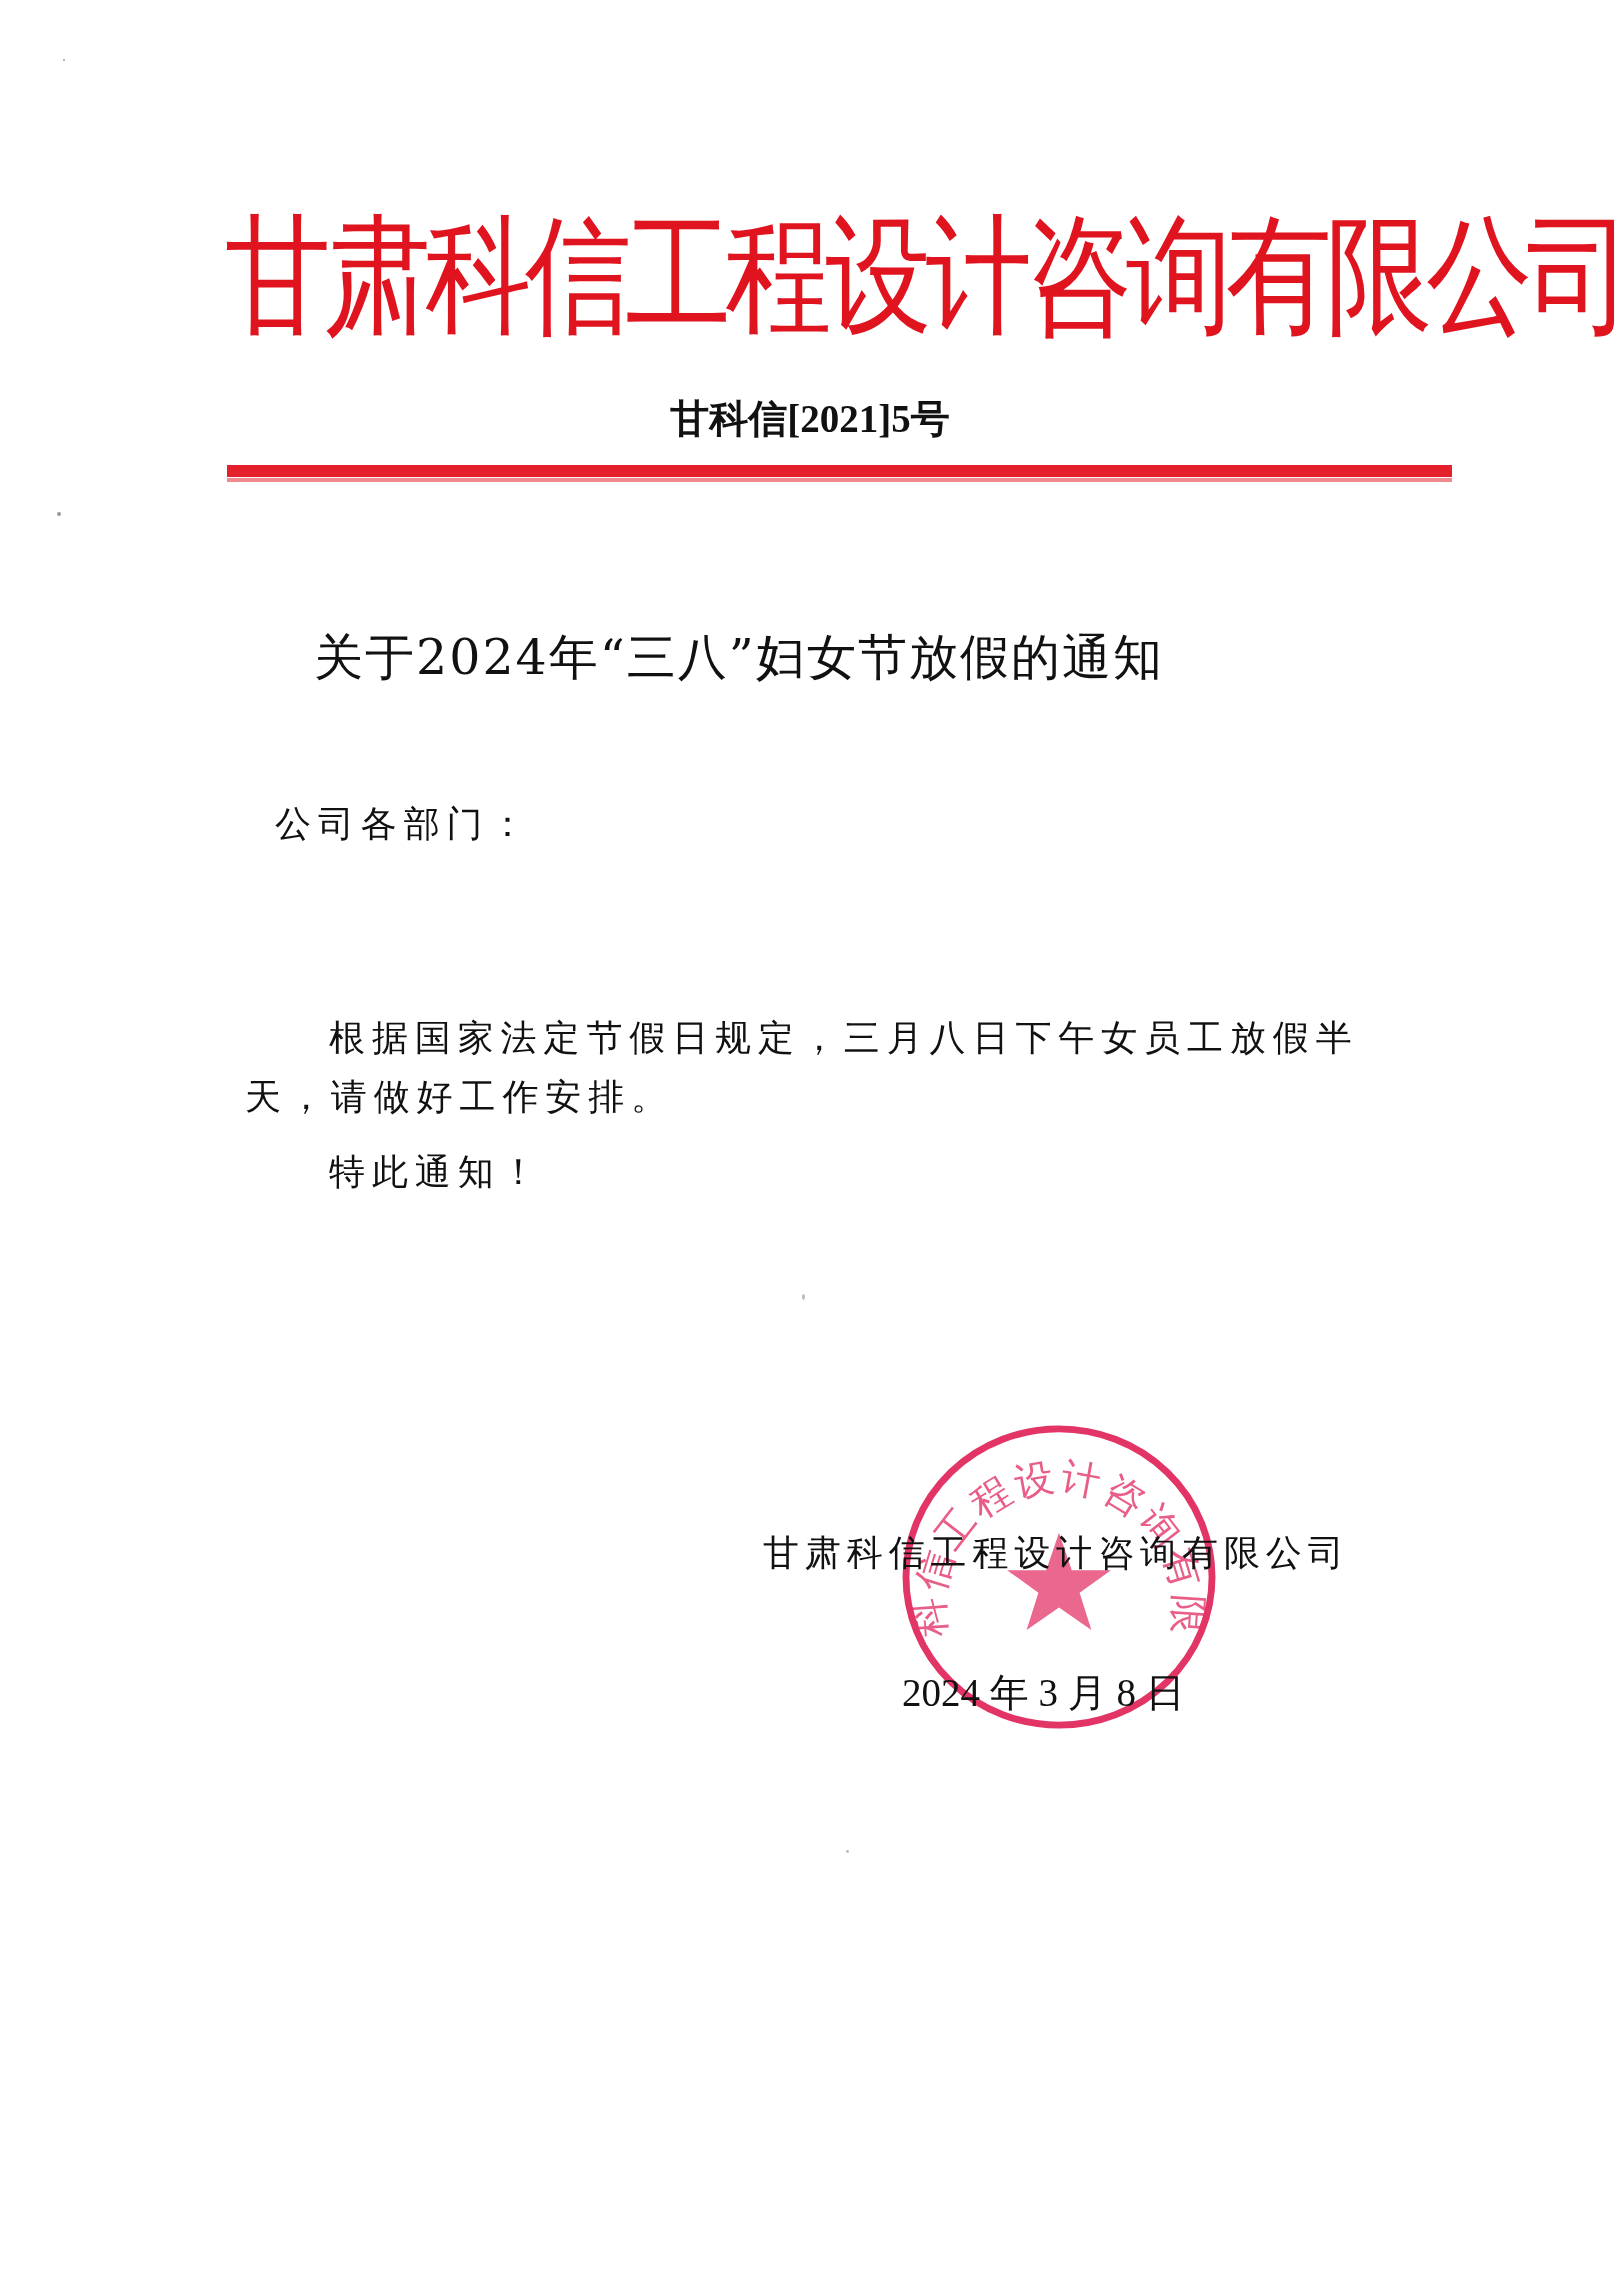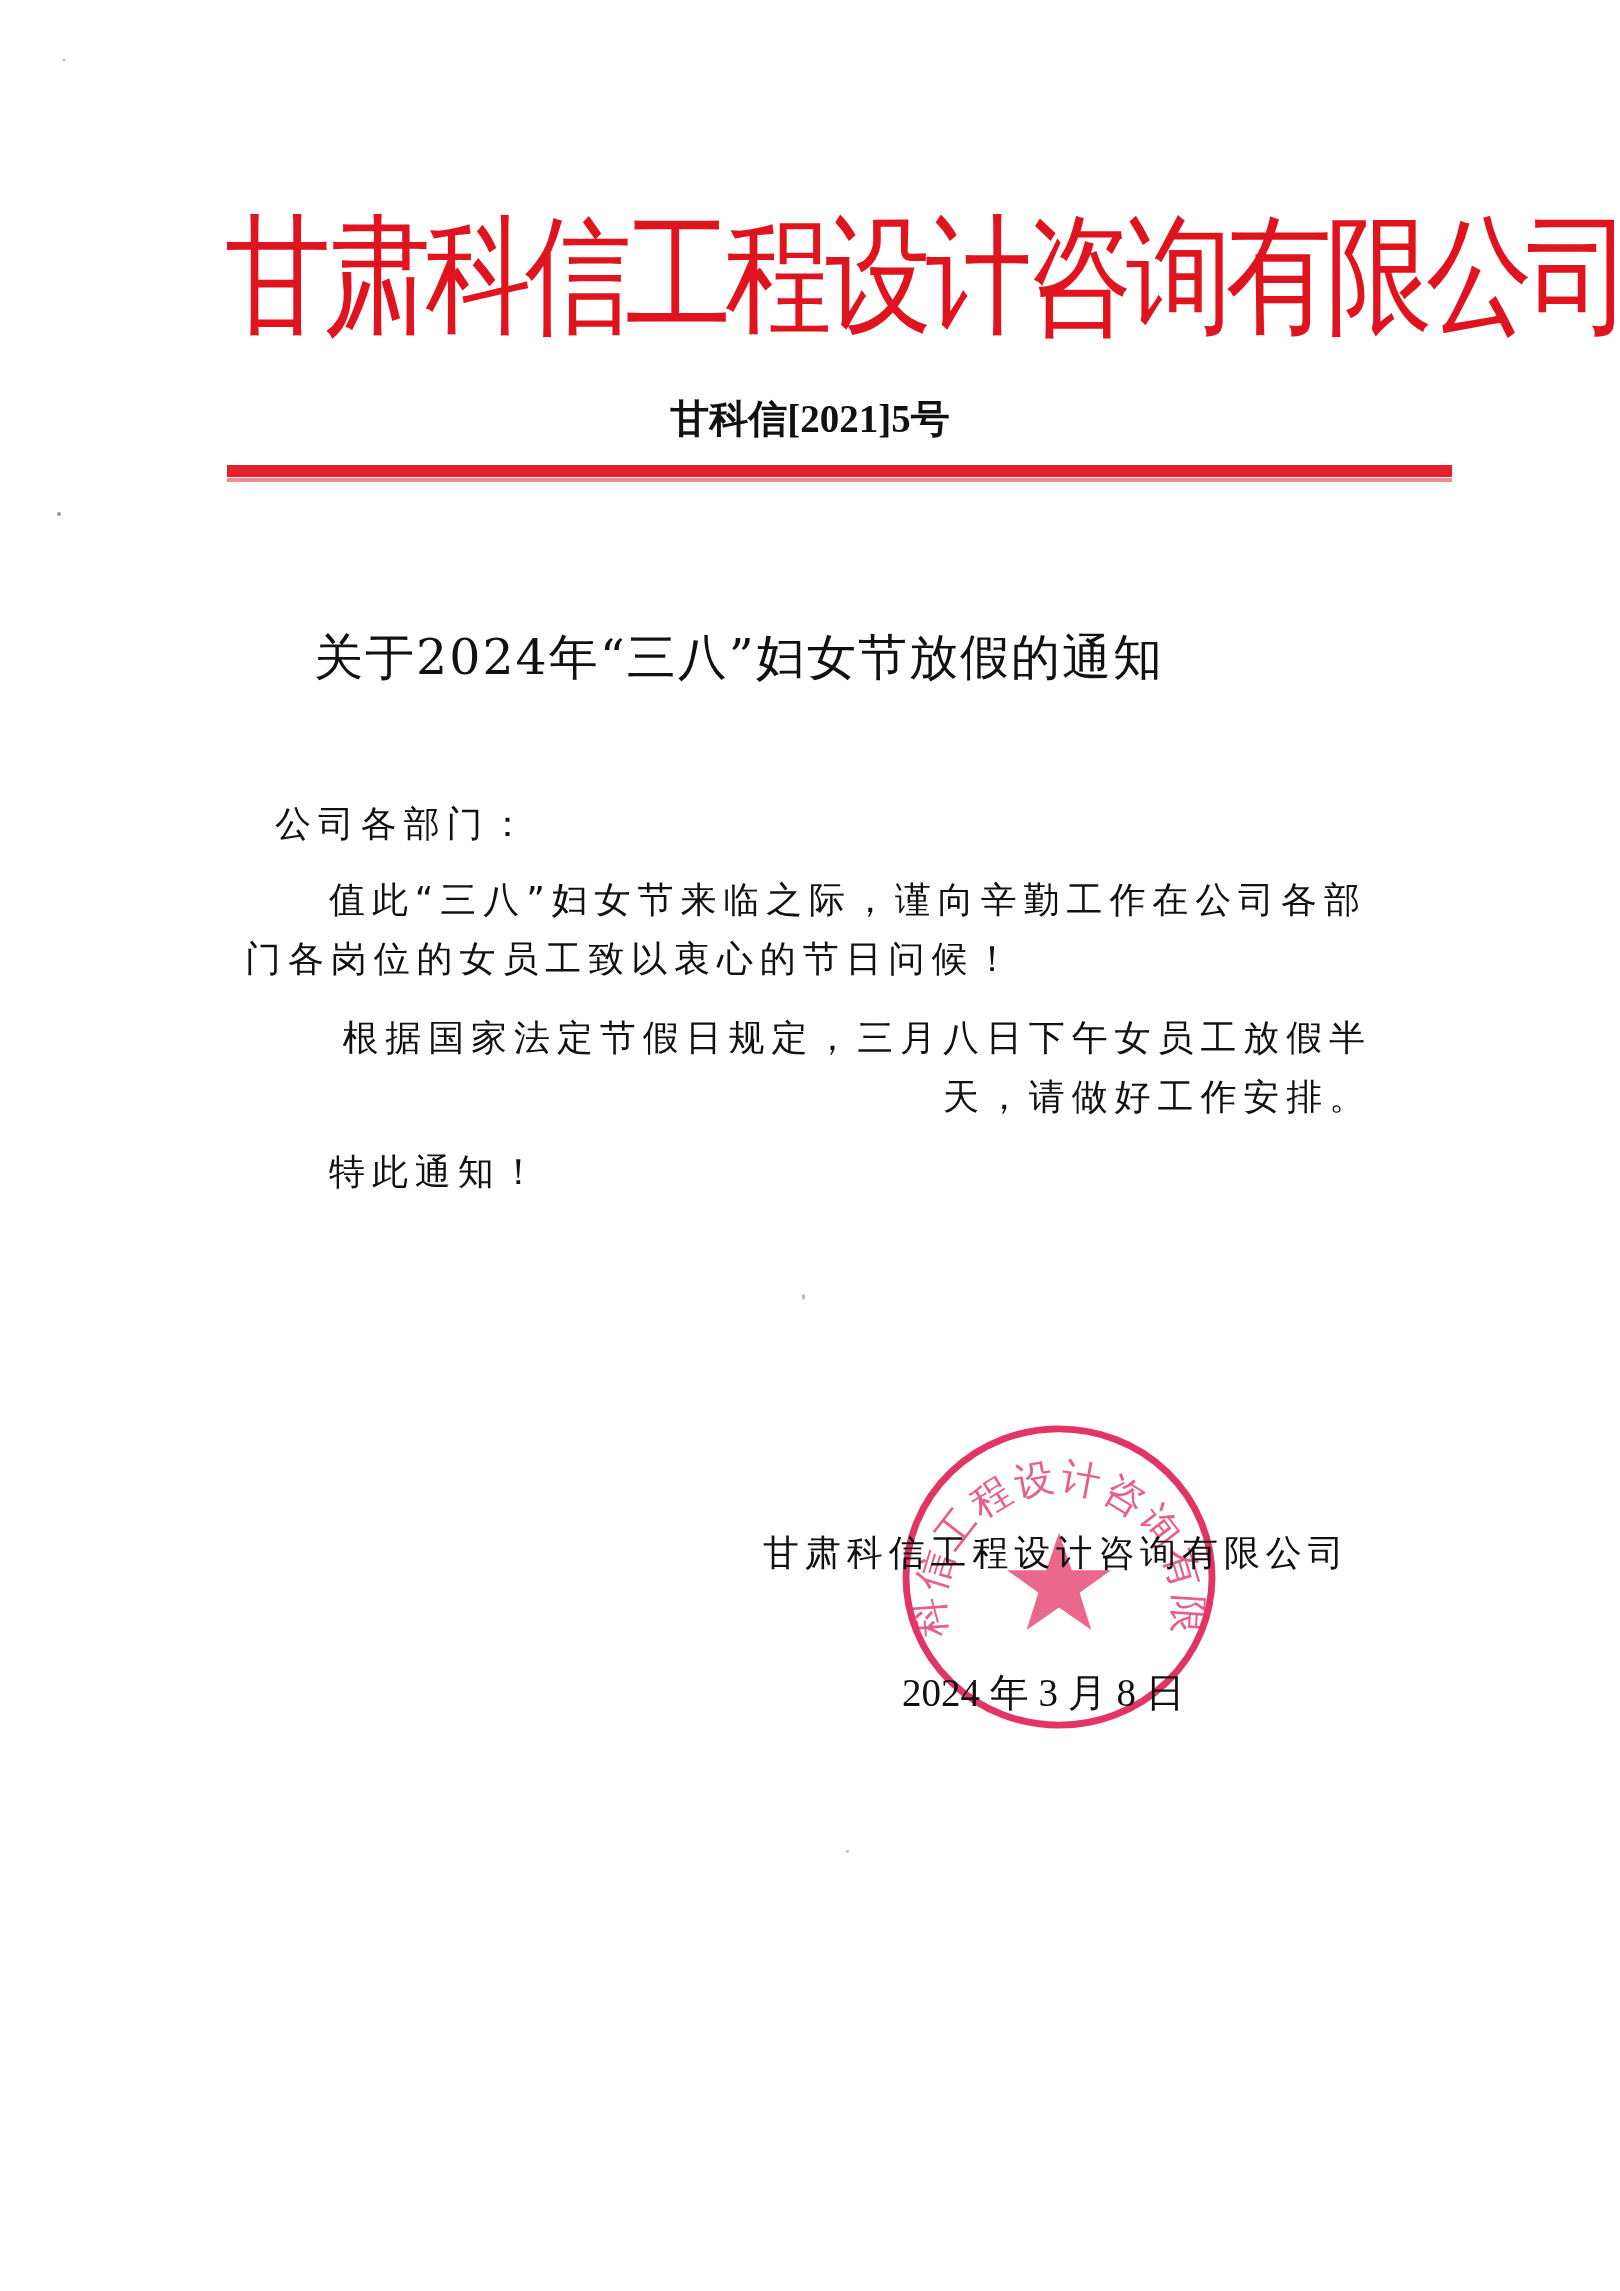--- a/index.html
+++ b/index.html
@@ -20,41 +20,40 @@
   }
   .red-rule { position: absolute; left: 227px; width: 1225px; top: 465px; height: 11.8px; background: #e3202b; }
   .red-rule-thin { position: absolute; left: 227px; width: 1225px; top: 478px; height: 3.9px; background: #f08a8f; }
   .notice-title {
     position: absolute; left: 0; width: 1478px; top: 625px; text-align: center;
     font-family: "DejaVu Serif", "Liberation Serif", serif; font-size: 49px; letter-spacing: 2px; color: #111; white-space: nowrap;
   }
   .body-text { position: absolute; left: 245px; width: 1127px; font-family: "DejaVu Sans", "Liberation Sans", sans-serif; font-size: 36px; letter-spacing: 6.9px; color: #111; line-height: 59px; }
   .salutation { top: 794px; margin-left: 30px; }
   .para1 { top: 870px; text-indent: 84px; }
-  .para2 { top: 1008px; text-indent: 84px; text-align: right; }
+  .para2 { top: 1008px; text-indent: 84px; }
   .closing { top: 1142px; text-indent: 84px; }
   .signature-company { position: absolute; left: 763px; top: 1529px; font-family: "DejaVu Sans", "Liberation Sans", sans-serif; font-size: 36px; letter-spacing: 5.9px; color: #111; white-space: nowrap; z-index: 2; }
   .signature-date { position: absolute; left: 902px; top: 1666px; font-family: "Liberation Serif", "DejaVu Serif", serif; font-size: 39px; color: #111; white-space: pre; z-index: 2; text-align: right; }
   .seal { position: absolute; left: 900px; top: 1423px; width: 318px; height: 309px; z-index: 1; opacity: 0.92; }
   .speck { position: absolute; background: #999; border-radius: 50%; }
 </style>
 </head>
 <body>
 
 <div class="page">
 
   <div class="header-title">甘肃科信工程设计咨询有限公司文件</div>
   <div class="doc-number">甘科信[2021]5号</div>
   <div class="red-rule"></div>
   <div class="red-rule-thin"></div>
 
   <div class="notice-title">关于2024年“三八”妇女节放假的通知</div>
 
   <div class="body-text salutation">公司各部门：</div>
-  <div class="body-text para1">值此“三八”妇女节来临之际，谨向辛勤工作在公司各部门各岗位的女员工致以衷心的节日问候！</div>
   <div class="body-text para2">根据国家法定节假日规定，三月八日下午女员工放假半天，请做好工作安排。</div>
   <div class="body-text closing">特此通知！</div>
 
   <svg class="seal" viewBox="0 0 324 315" xmlns="http://www.w3.org/2000/svg">
     <defs>
       <path id="sealArc" d="M 52 230 A 118 118 0 1 1 272 230" fill="none"></path>
     </defs>
     <ellipse cx="162" cy="157" rx="156" ry="151" fill="none" stroke="#e0245a" stroke-width="7"></ellipse>
     <text font-family="DejaVu Sans, sans-serif" font-size="40" fill="#e0245a" fill-opacity="0.8" letter-spacing="3">
       <textPath href="#sealArc" startOffset="50%" text-anchor="middle">甘肃科信工程设计咨询有限公司</textPath>

